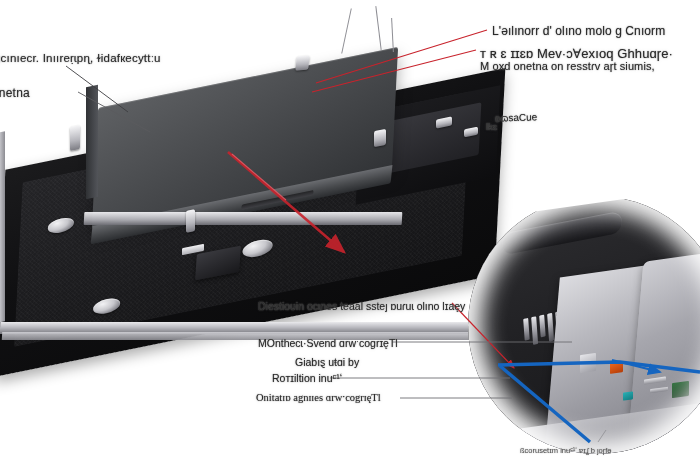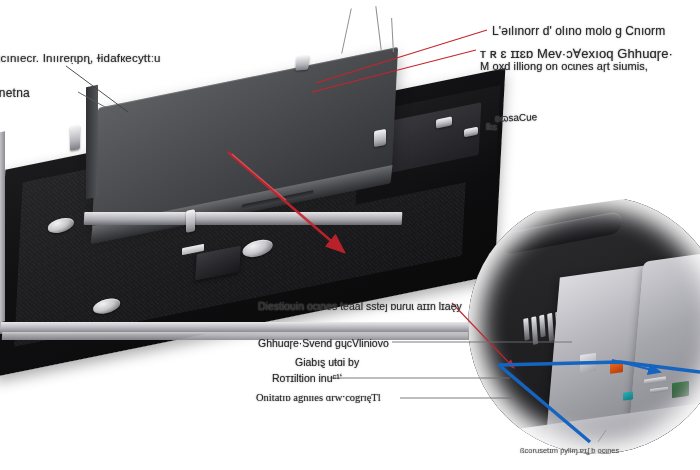--- a/index.html
+++ b/index.html
@@ -303,26 +303,26 @@
 
     <path d="M598,442 L606,430" stroke="#8a8a8e" stroke-width="0.7" fill="none"></path>
   </svg>
 
   <div>
     <div class="anno t-left1">gcınıecr.  Inııreṛɩpɳ, ɫidafкecyttːu</div>
     <div class="anno t-left2">onetna</div>
 
     <div class="anno t-r1">L'ǝılınorr d' olıno molo  g  Cnıorm</div>
     <div class="anno t-r2">ᴛ ʀ ɛ ɪɪɛɒ  Mev·ɔⱯexıoq Ghhuɑɼe·</div>
-    <div class="anno t-r3">M oxd illiong on ocɩnes aɼt siumis,</div>
+    <div class="anno t-r3">M oxd onetna on resstɾv aɼt siumis,</div>
     <div class="anno t-r4">ᴆɷsaCue</div>
     <div class="anno t-r4b">lkɛ</div>
 
-    <div class="anno t-b1">Diestioʋin ocɩnes teaal ssteȷ  ɒuɾuɩ aɪɪn lɪaęy</div>
-    <div class="anno t-b2">Ghhuɑɼe·Svend gɥcVliniovo</div>
+    <div class="anno t-b1">Diestioʋin ocɩnes teaal ssteȷ  ɒuɾuɩ olıno lɪaęy</div>
+    <div class="anno t-b2">MOnthecɩ·Svend ɑrwˑcogrɪęTl</div>
     <div class="anno t-b3">Giabıȿ uŧɑi by</div>
     <div class="anno t-b4">Roᴛɪiltion inuᶜ¹ʻ</div>
     <div class="anno t-b5">Onitatɪɒ agnɪɪes ɑrwˑcogrɪęTl</div>
 
-    <div class="anno t-foot">ßcorusetɪm ṗyliɱ ɐɪʆ ƅ ocɩnes</div>
+    <div class="anno t-foot">ßcorusetɪm inuᶜ¹ʻ ɐɪʆ ƅ ȷoɼfɵ</div>
   </div>
 
 </div>
 
 </body></html>

